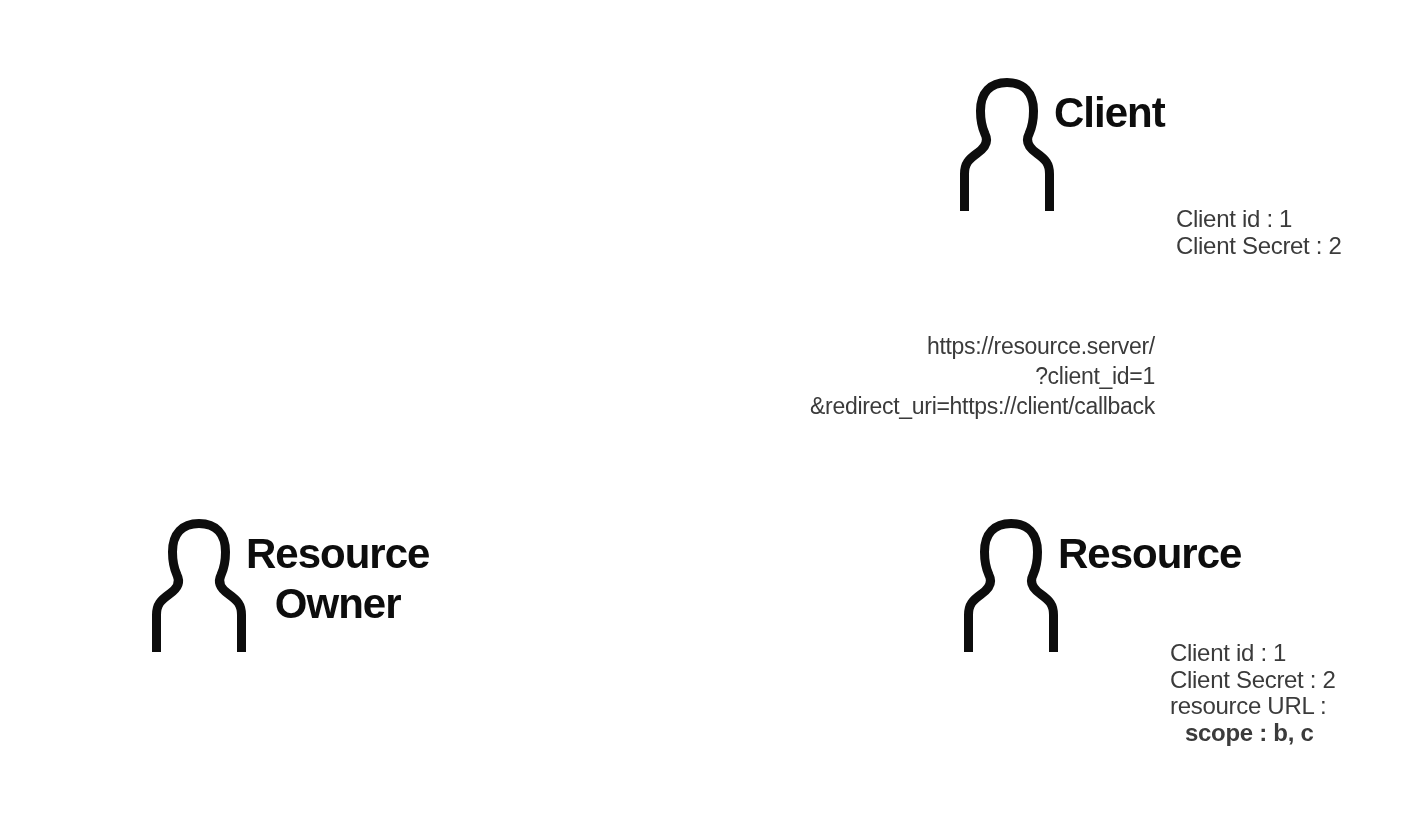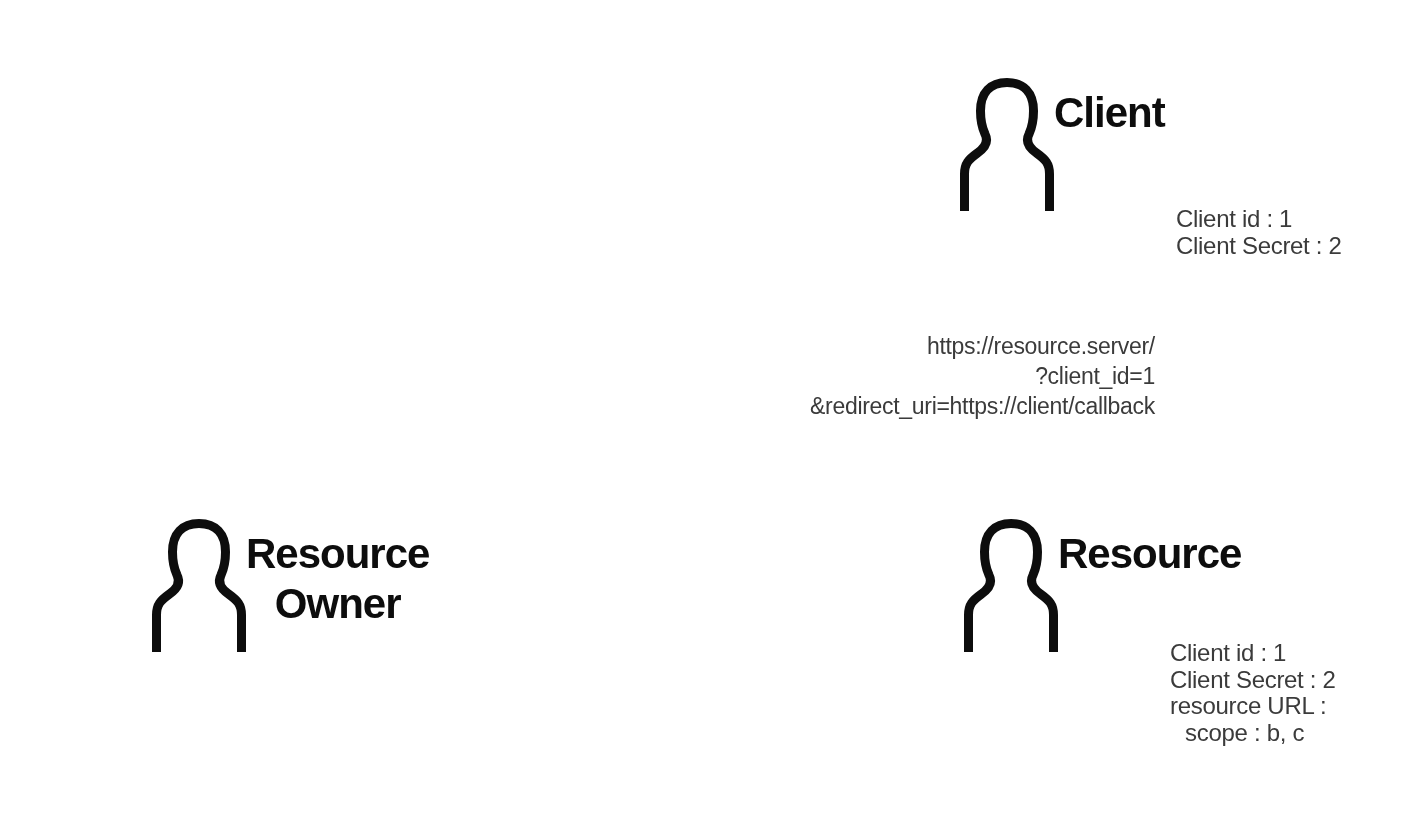--- a/index.html
+++ b/index.html
@@ -54,21 +54,21 @@
     font-size: 23px;
     line-height: 30px;
     letter-spacing: -0.3px;
     color: #3b3b3b;
     white-space: nowrap;
     text-align: right;
   }
   .indent-url { padding-left: 48px; }
   .indent-sm  { padding-left: 3px; }
   .indent-md  { padding-left: 7px; }
-  .indent-lg  { padding-left: 15px; }
+  .indent-lg  { padding-left: 15px; font-weight: bold; }
 </style>
 </head>
 <body>
 
 <div class="canvas">
 
   <div class="actor client-actor">
     <svg width="94" height="133" viewBox="0 0 94 133" aria-hidden="true">
       <path d="M 4.5,133 L 4.5,96
                C 4.5,85.5 8.5,81.5 17.5,75

